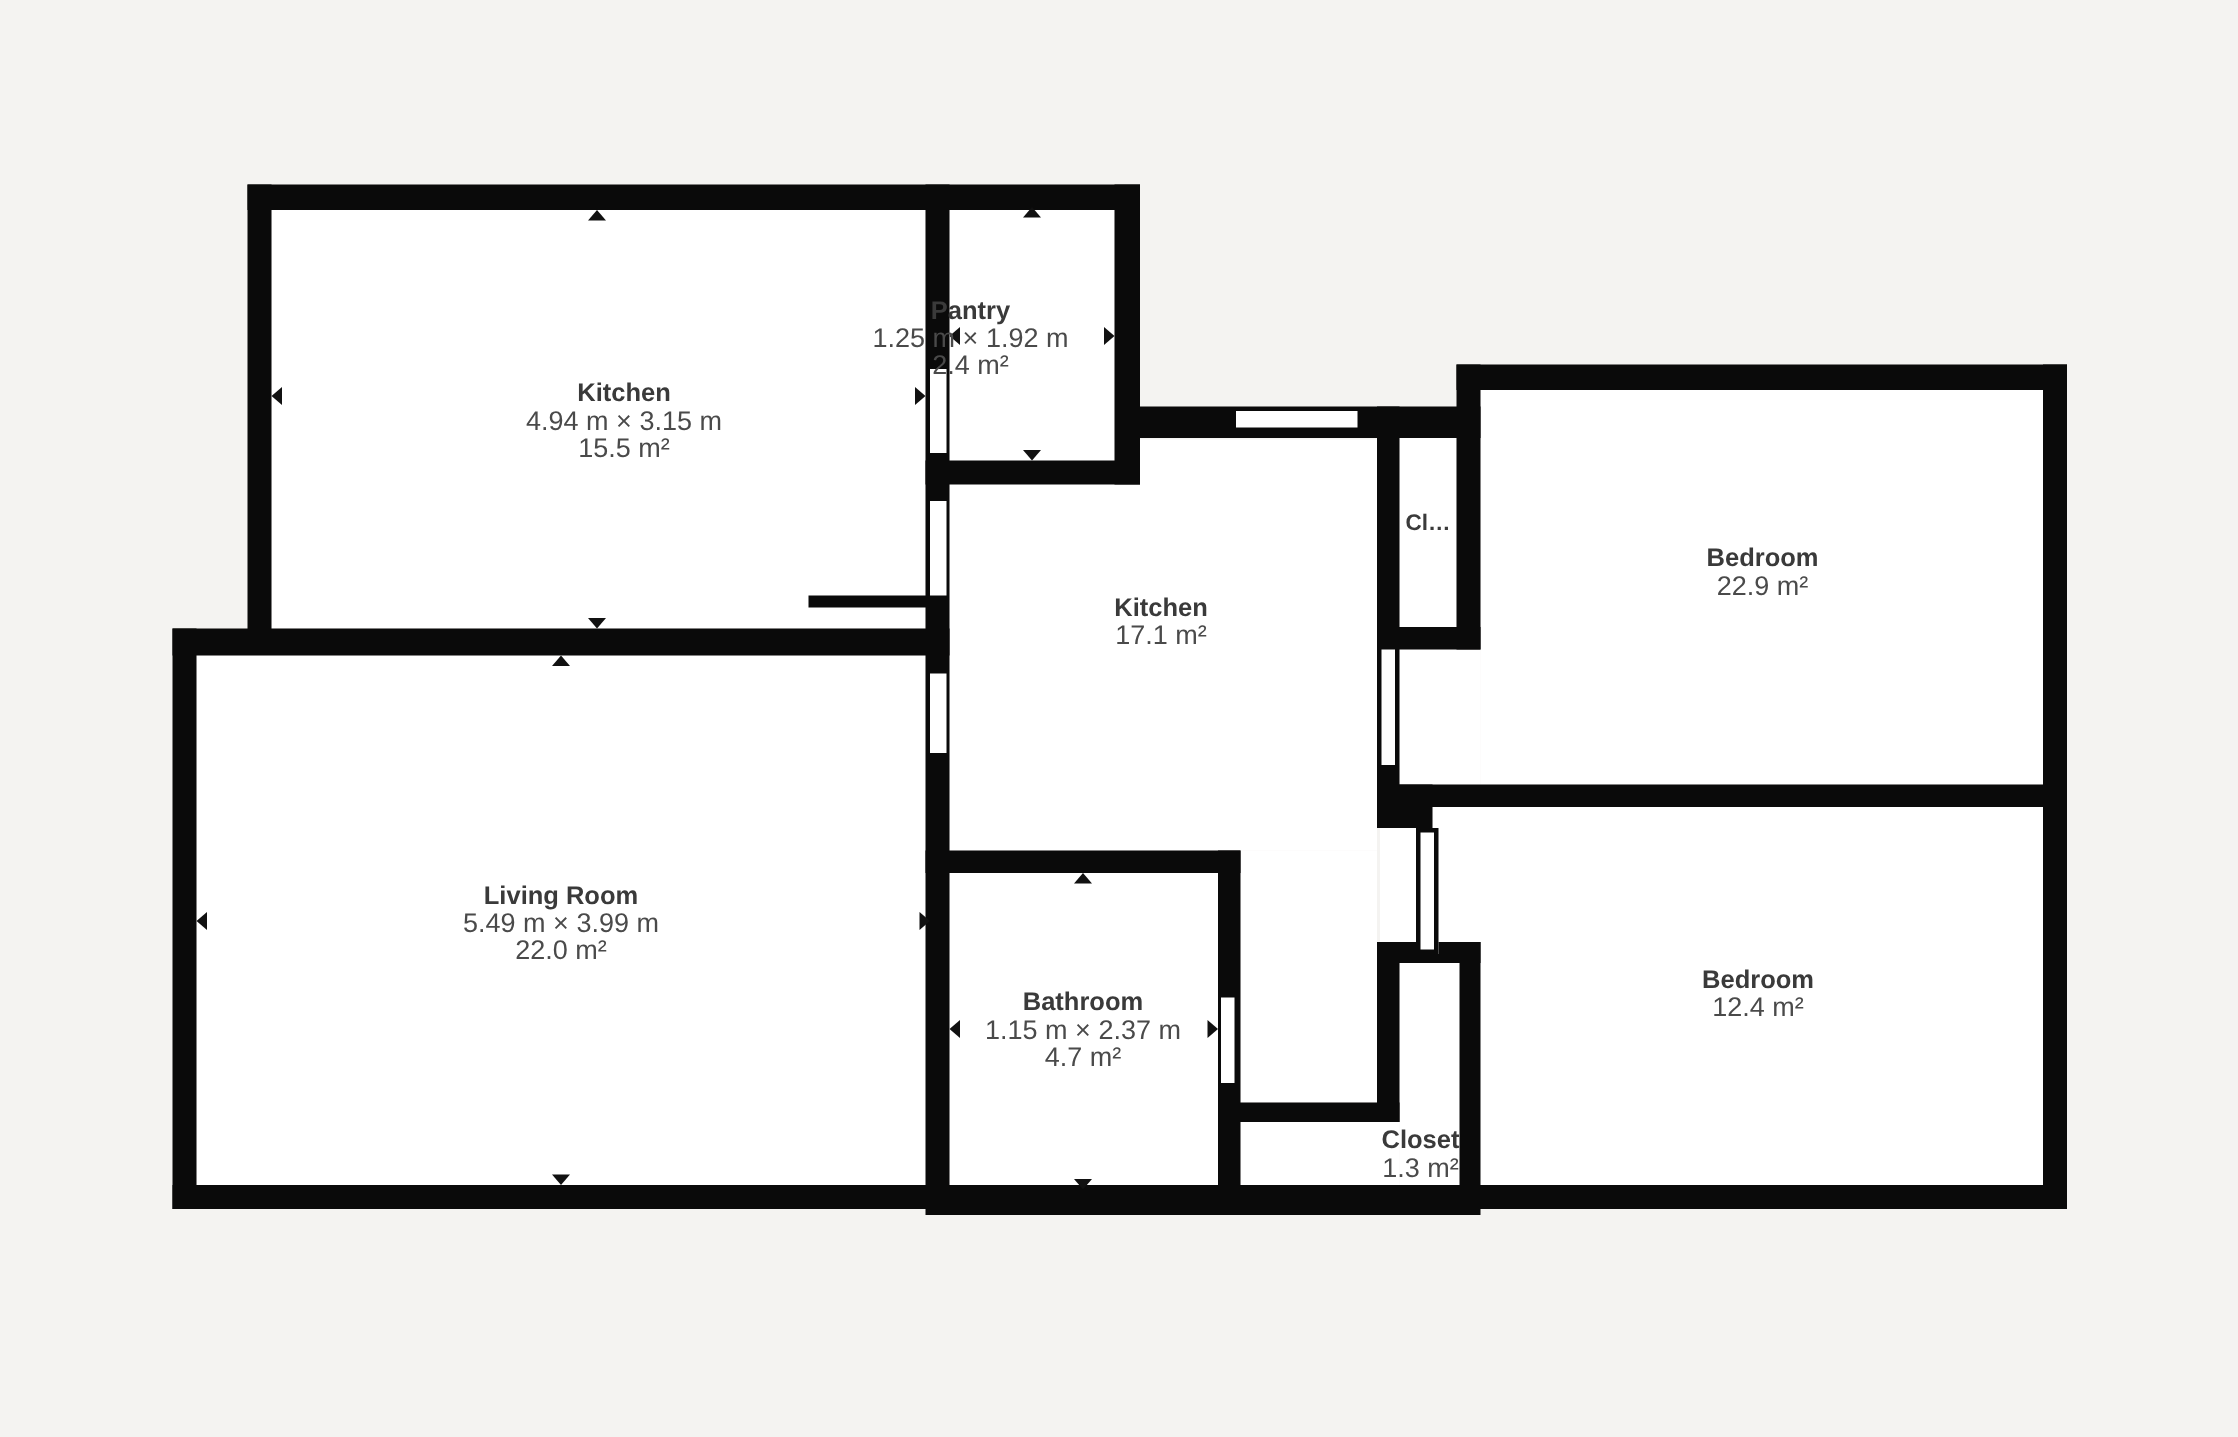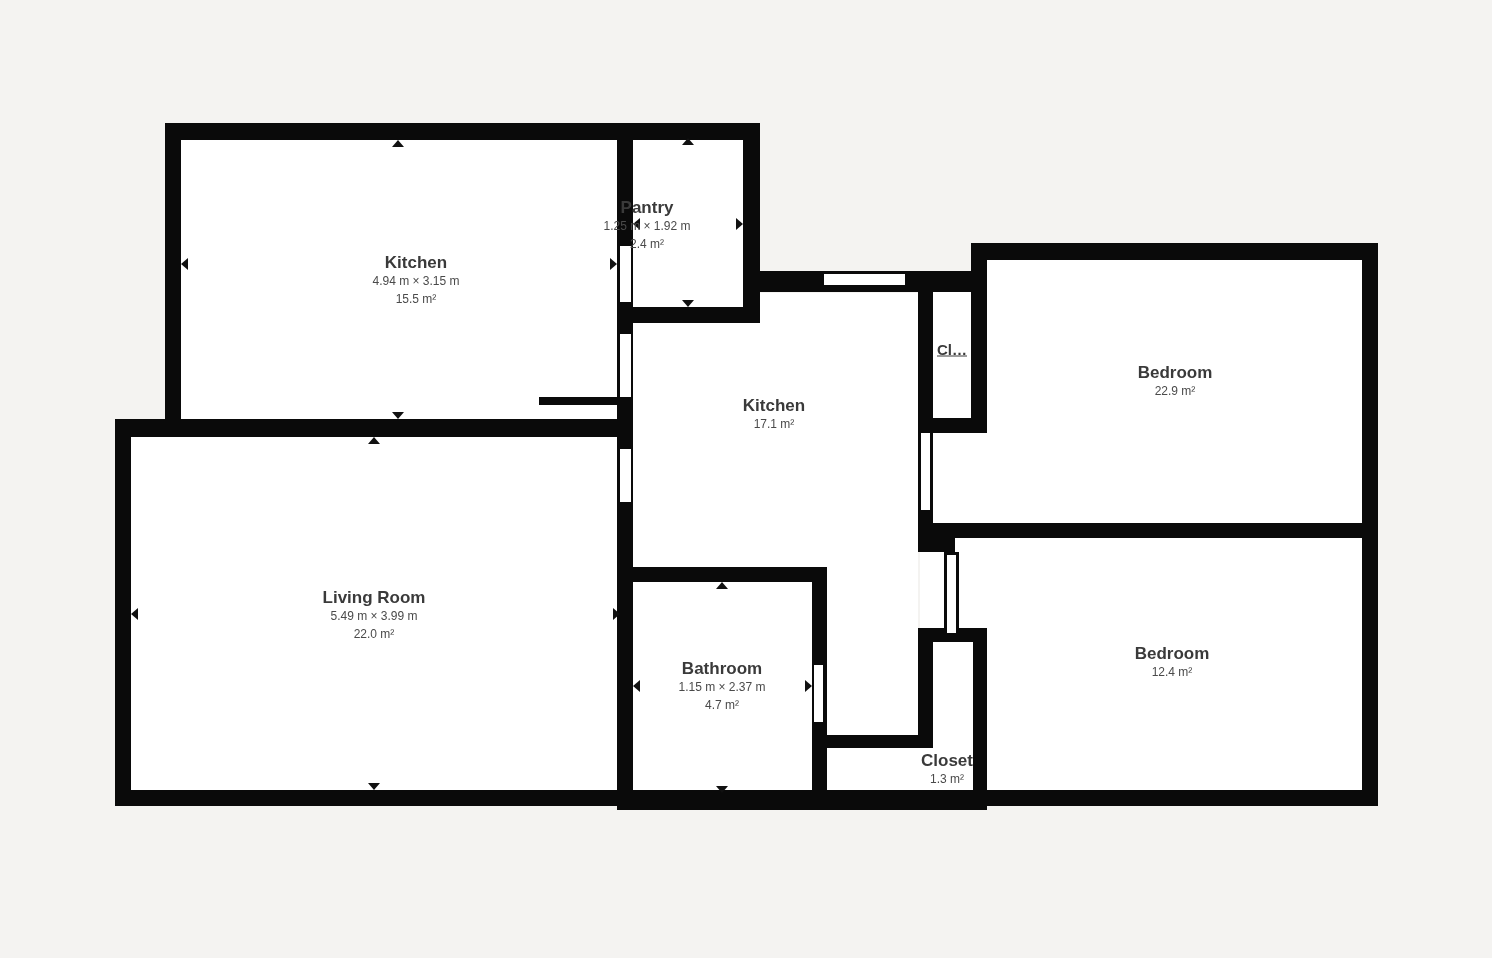--- a/index.html
+++ b/index.html
@@ -14,22 +14,22 @@
   }
   .floor{position:absolute;background:#ffffff;}
   .wall{position:absolute;background:#0a0a0a;}
   .opening{position:absolute;background:#ffffff;}
   .leaf{position:absolute;background:#ffffff;border:3px solid #0a0a0a;box-sizing:border-box;}
   .label{
     position:absolute;transform:translate(-50%,-50%);
     text-align:center;white-space:nowrap;color:#3d3d3d;
   }
   .room-name{font-size:17px;font-weight:bold;line-height:19px;color:#3a3a3a;}
-  .room-name.small{font-size:15px;text-decoration:underline;}
-  .room-dims,.room-area{font-size:12px;line-height:18px;color:#4a4a4a;}
+  .room-name.small{font-size:15px;}
+  .room-dims,.room-area{font-size:18px;line-height:18px;color:#4a4a4a;}
   .arr{position:absolute;width:0;height:0;}
   .arr-up{border-left:6px solid transparent;border-right:6px solid transparent;border-bottom:7px solid #111;}
   .arr-down{border-left:6px solid transparent;border-right:6px solid transparent;border-top:7px solid #111;}
   .arr-left{border-top:6px solid transparent;border-bottom:6px solid transparent;border-right:7px solid #111;}
   .arr-right{border-top:6px solid transparent;border-bottom:6px solid transparent;border-left:7px solid #111;}
 </style>
 </head>
 <body>
 
 <div id="plan">

